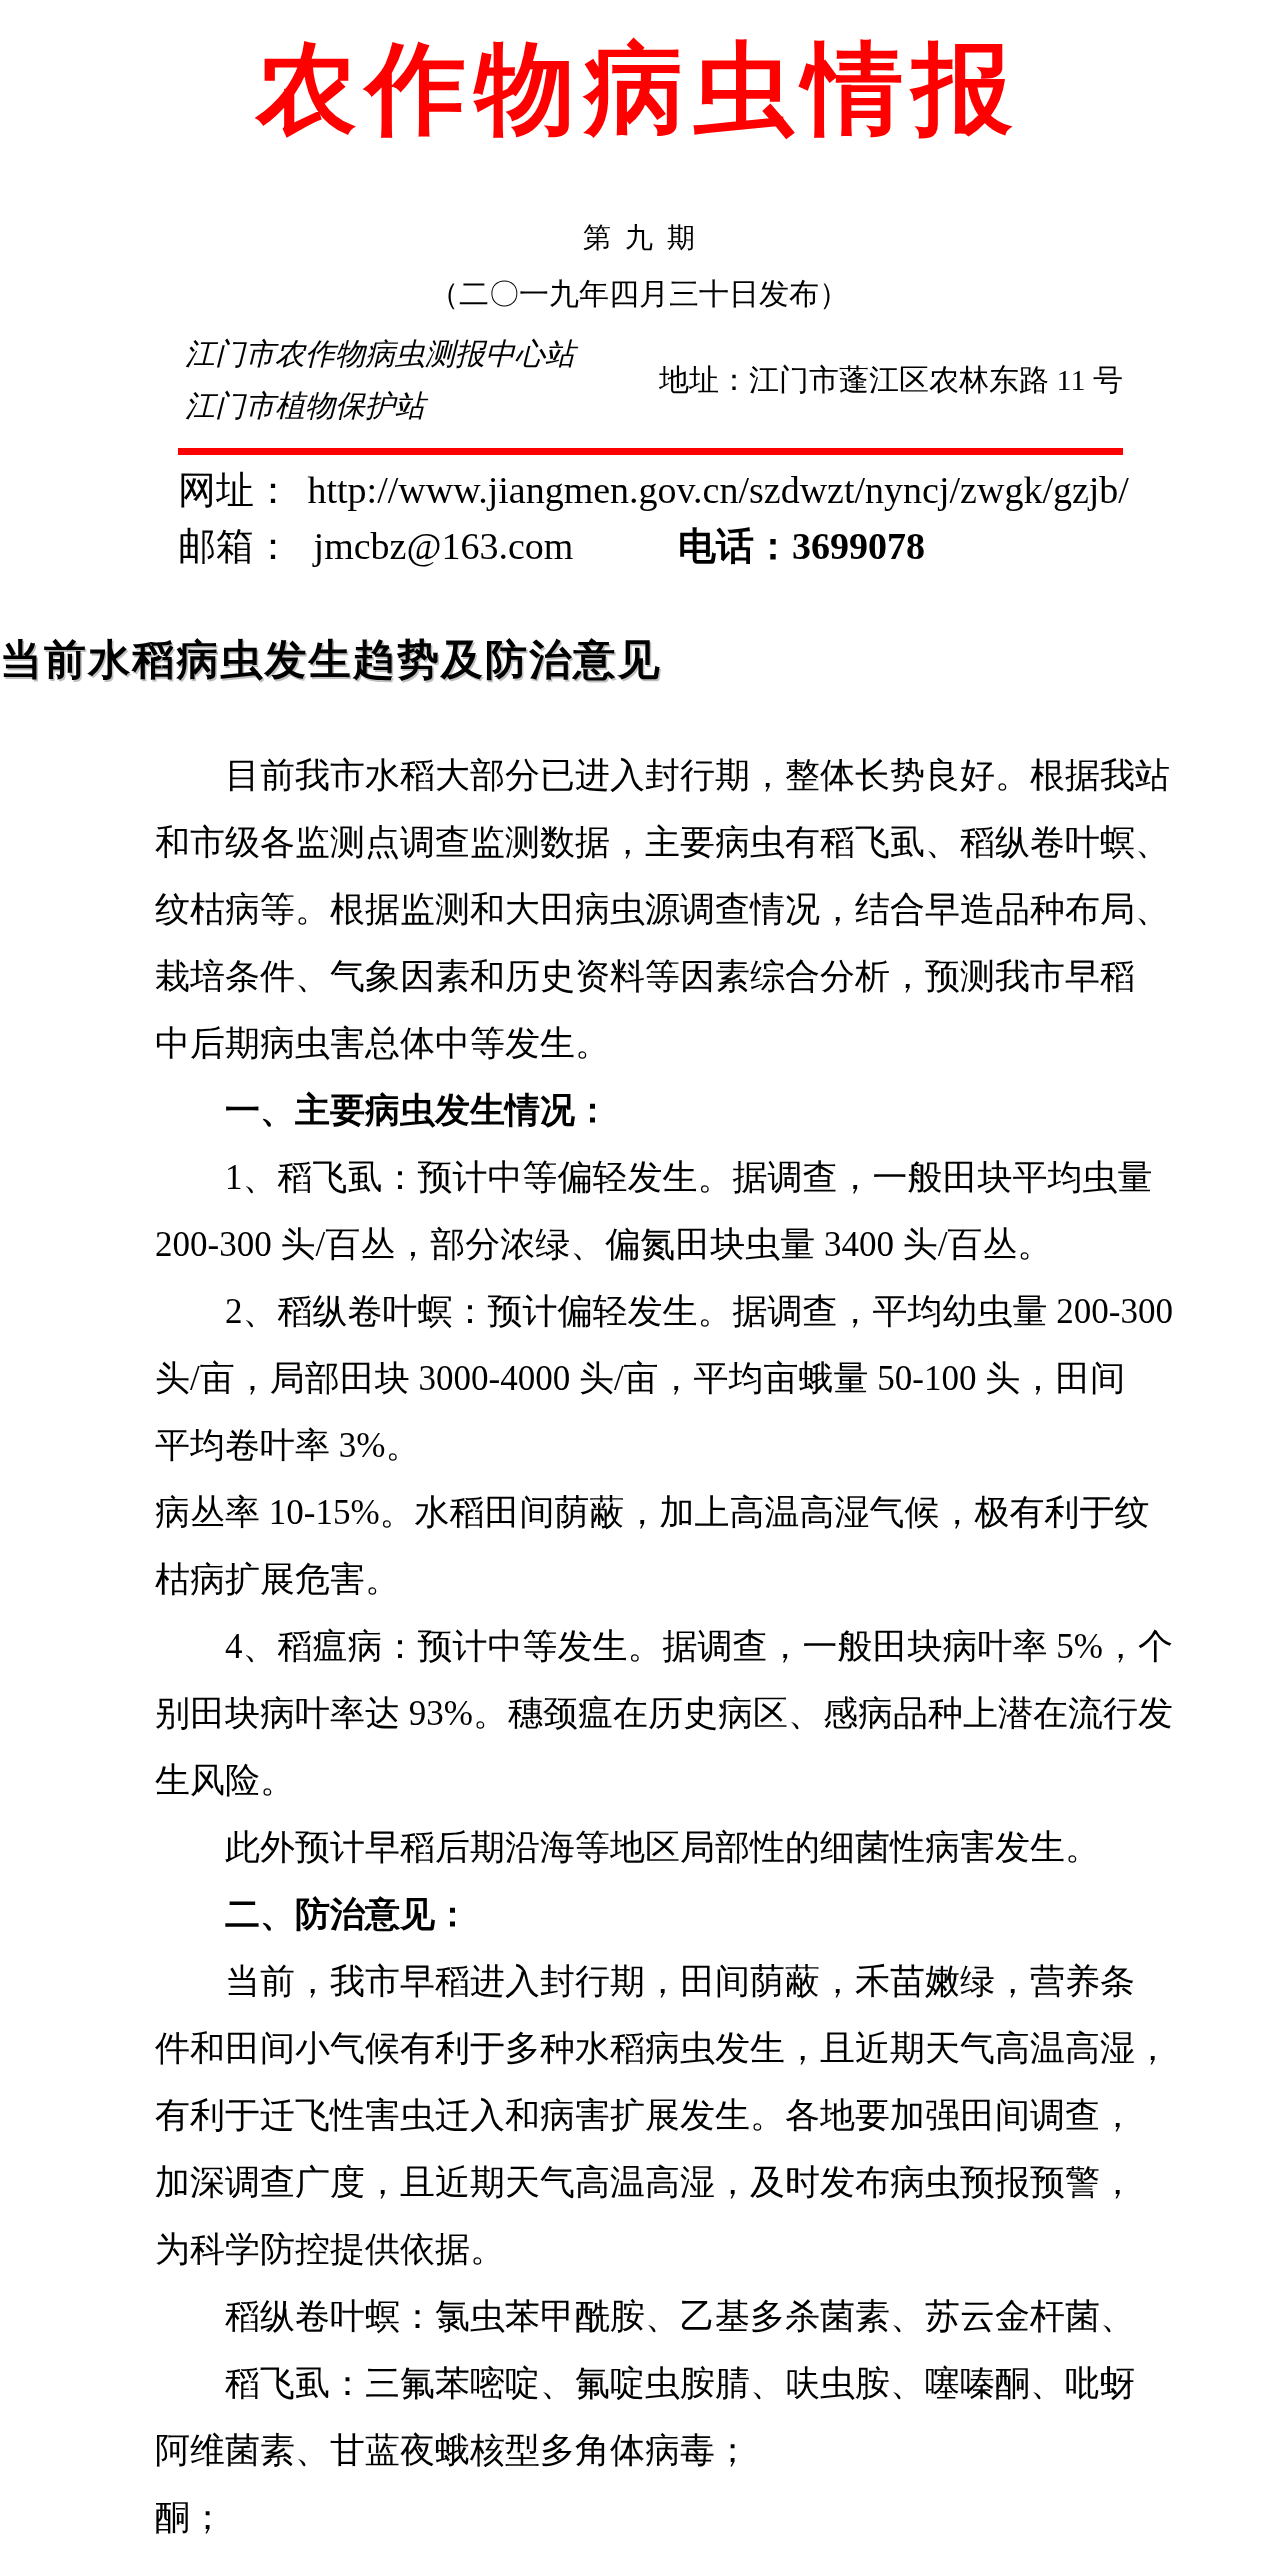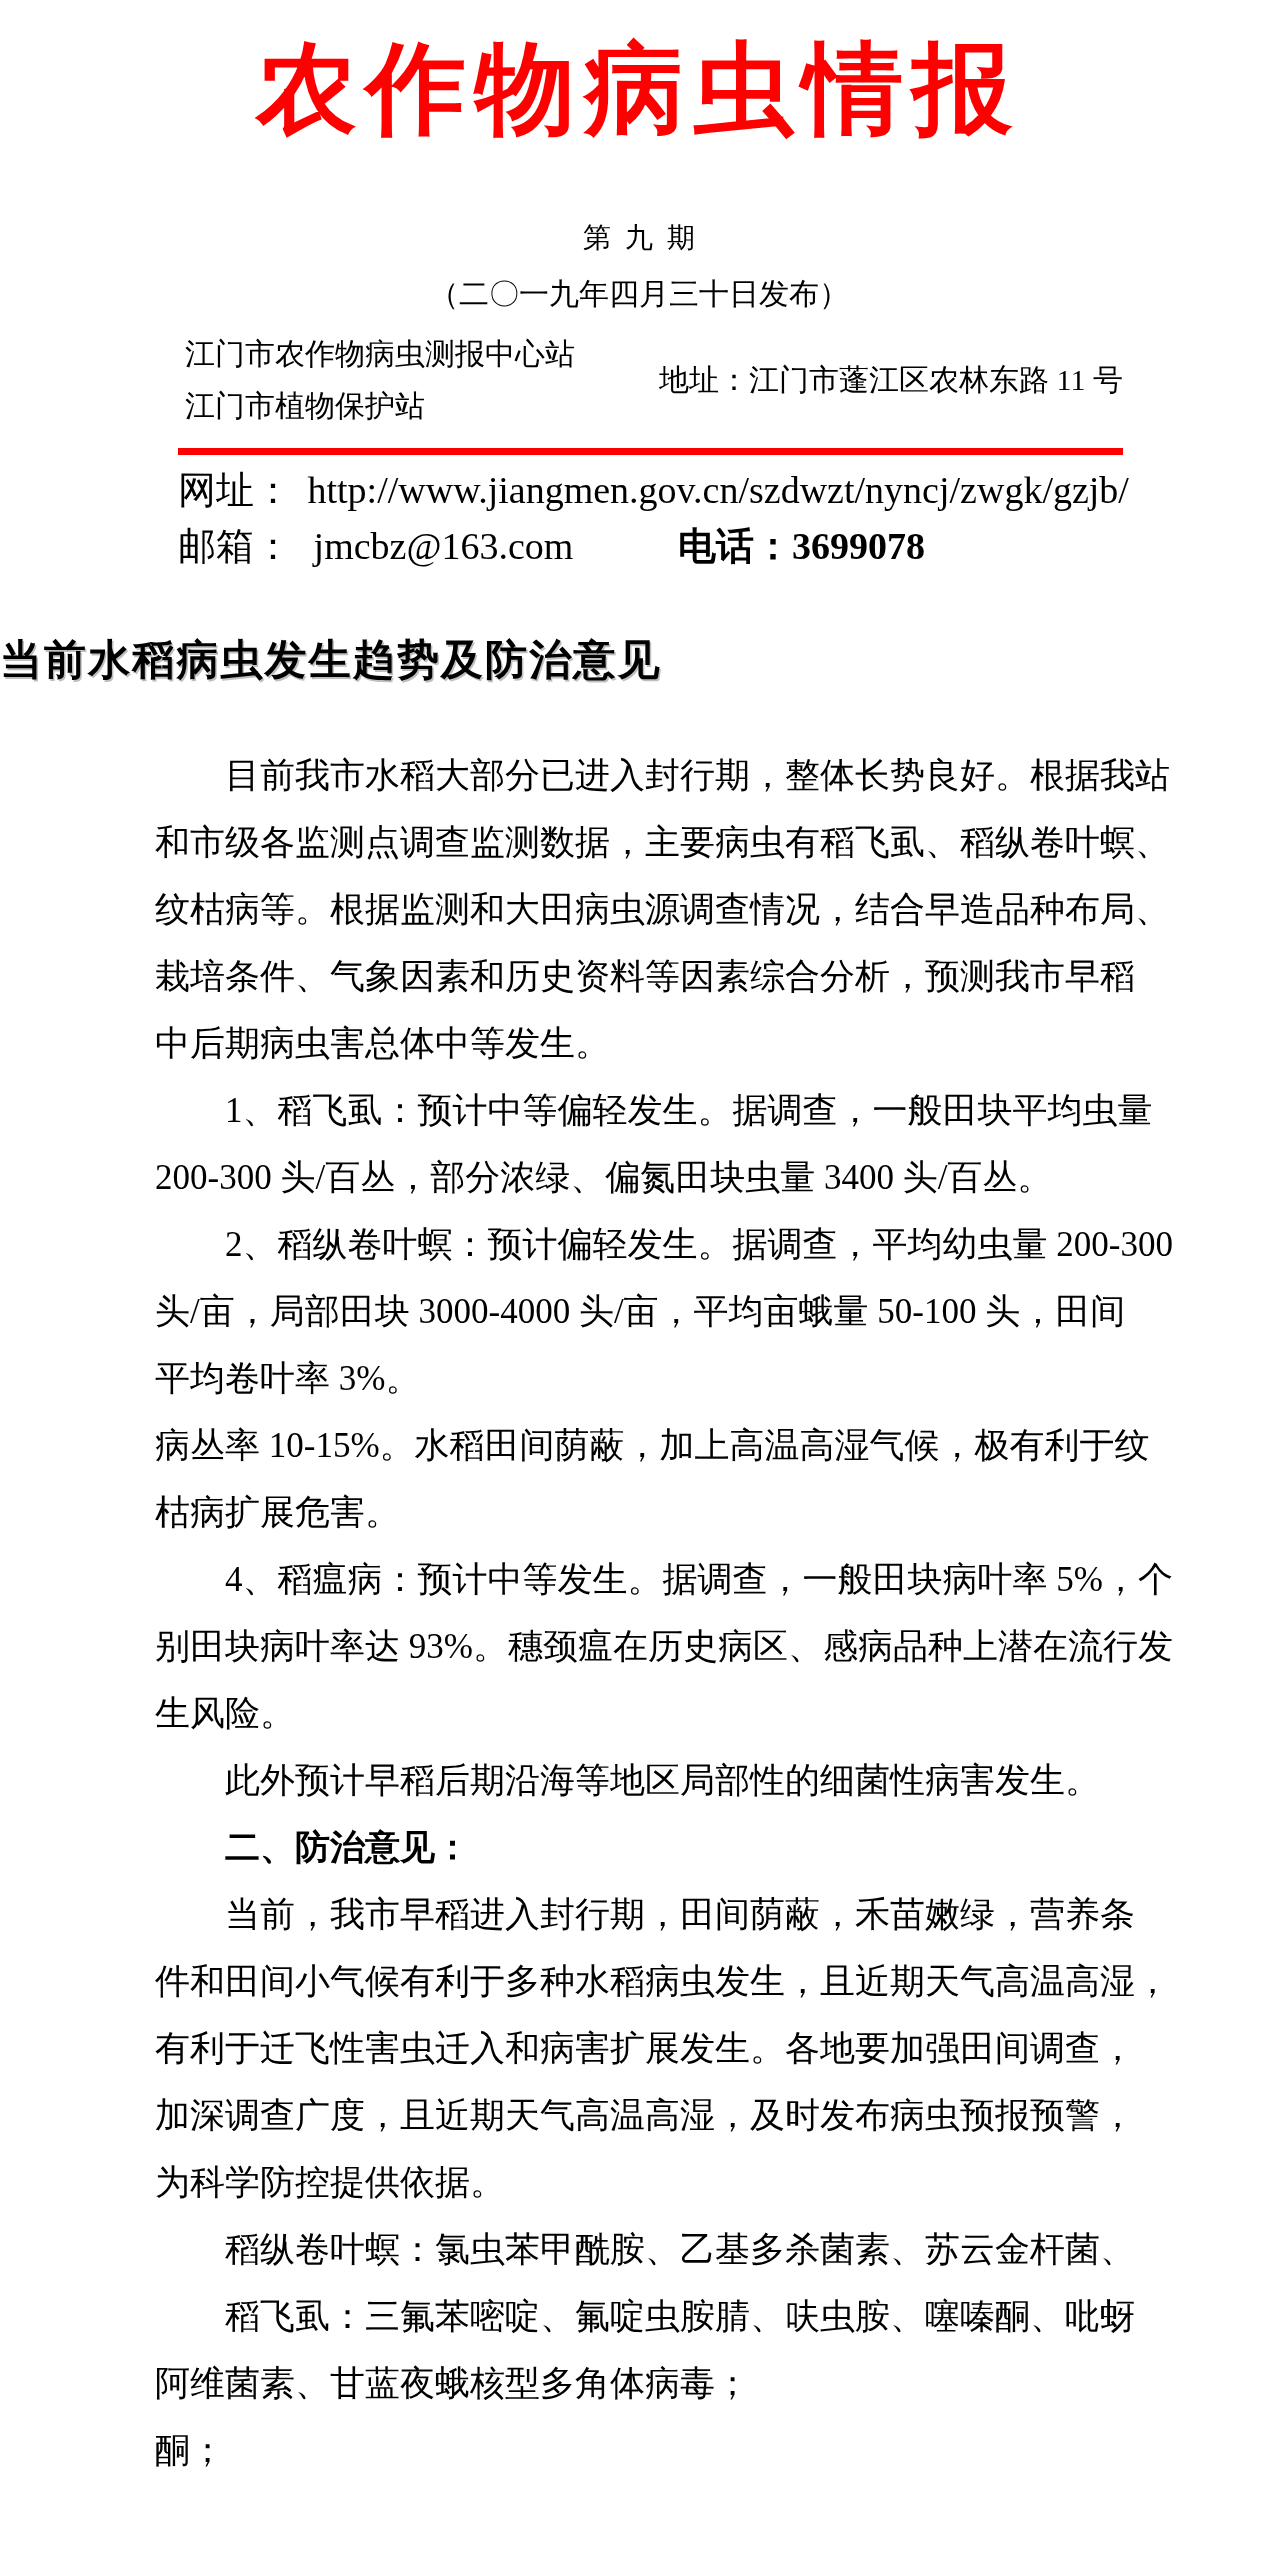--- a/index.html
+++ b/index.html
@@ -46,20 +46,21 @@
     align-items: center;
     justify-content: space-between;
     margin: 27px 155px 0 185px;
     font-size: 30px;
     line-height: 36px;
   }
   .org-col {
     display: flex;
     flex-direction: column;
     gap: 15.5px;
+    font-style: italic;
   }
   .red-rule {
     height: 7.2px;
     background: var(--accent-red, #ff0000);
     margin: 24px 155px 0 178px;
   }
   .contact {
     margin: 19.6px 0 0 178px;
     font-size: 38px;
   }
@@ -127,20 +128,21 @@
 
   <h2 class="article-heading">当前水稻病虫发生趋势及防治意见</h2>
 
   <div class="article-body">
 
   <div class="line indent">目前我市水稻大部分已进入封行期，整体长势良好。根据我站</div>
       <div class="line">和市级各监测点调查监测数据，主要病虫有稻飞虱、稻纵卷叶螟、</div>
       <div class="line">纹枯病等。根据监测和大田病虫源调查情况，结合早造品种布局、</div>
       <div class="line">栽培条件、气象因素和历史资料等因素综合分析，预测我市早稻</div>
       <div class="line">中后期病虫害总体中等发生。</div>
+      <div class="line bold indent">一、主要病虫发生情况：</div>
       <div class="line indent">1、稻飞虱：预计中等偏轻发生。据调查，一般田块平均虫量</div>
       <div class="line">200-300 头/百丛，部分浓绿、偏氮田块虫量 3400 头/百丛。</div>
       <div class="line indent">2、稻纵卷叶螟：预计偏轻发生。据调查，平均幼虫量 200-300</div>
       <div class="line">头/亩，局部田块 3000-4000 头/亩，平均亩蛾量 50-100 头，田间</div>
       <div class="line">平均卷叶率 3%。</div>
       <div class="line">病丛率 10-15%。水稻田间荫蔽，加上高温高湿气候，极有利于纹</div>
       <div class="line">枯病扩展危害。</div>
       <div class="line indent">4、稻瘟病：预计中等发生。据调查，一般田块病叶率 5%，个</div>
       <div class="line">别田块病叶率达 93%。穗颈瘟在历史病区、感病品种上潜在流行发</div>
       <div class="line">生风险。</div>

